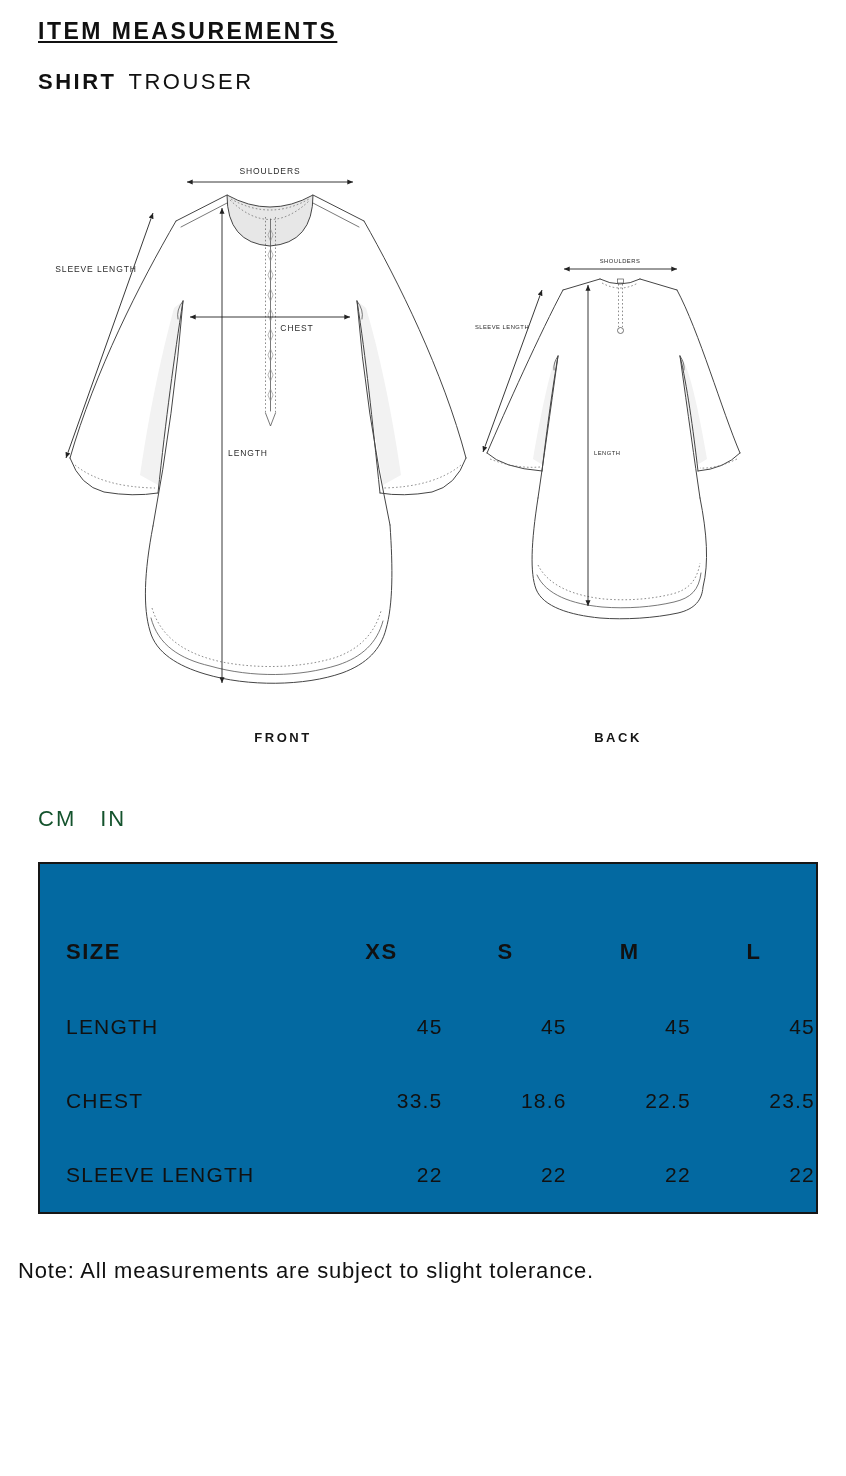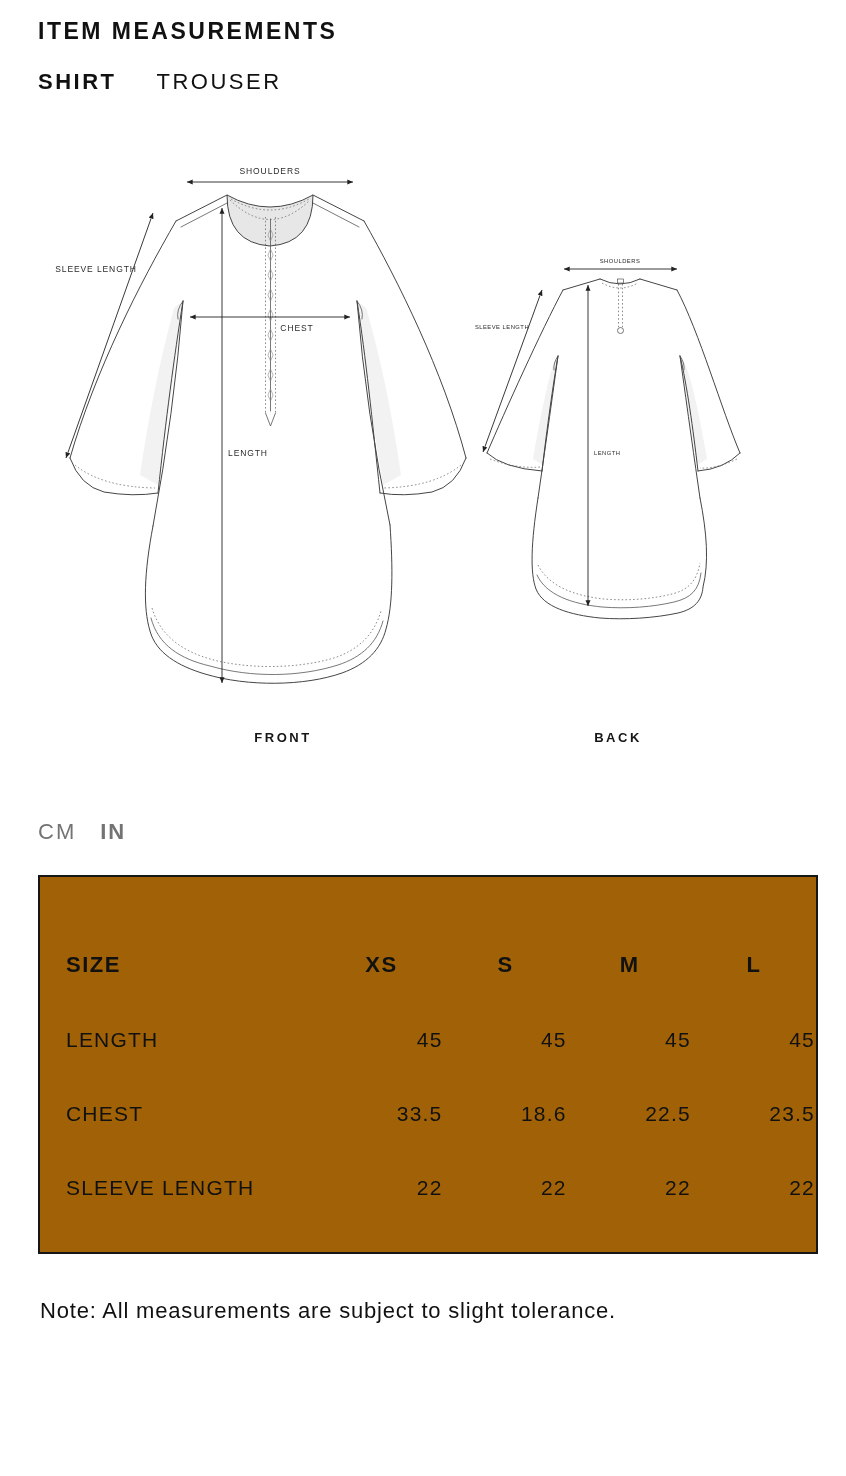--- a/index.html
+++ b/index.html
@@ -1,46 +1,46 @@
 <!DOCTYPE html>
 <html><head>
 <meta charset="utf-8">
 <style>
   html,body { margin:0; padding:0; background:#ffffff; }
   body { width:846px; height:1476px; font-family:"Liberation Sans", sans-serif; color:#111111; overflow:hidden; }
   .page { position:relative; width:846px; height:1476px; }
 
-  .title { margin:18px 0 0 38px; font-size:23px; font-weight:700; letter-spacing:2.5px; color:#111; }
-
-  .tabs { margin:24px 0 0 38px; display:flex; gap:40px; font-size:22px; letter-spacing:2.5px; align-items:baseline; }
+  .title { margin:18px 0 0 38px; font-size:23px; font-weight:700; letter-spacing:2.5px; color:#111;text-decoration:underline; }
+
+  .tabs { margin:24px 0 0 38px; display:flex; gap:12px; font-size:22px; letter-spacing:2.5px; align-items:baseline; }
   .tab { cursor:pointer; color:#111; }
   .tab.active { font-weight:700; }
 
   svg.diagram { display:block; margin-top:18px; }
   .g   { fill:none; stroke:#454545; stroke-width:1; stroke-linecap:round; stroke-linejoin:round; }
   .g2  { fill:none; stroke:#555555; stroke-width:0.8; stroke-linecap:round; }
   .dot { fill:none; stroke:#5a5a5a; stroke-width:0.7; stroke-dasharray:1.6 2.2; }
   .shade { fill:#f2f2f2; stroke:none; }
   .facing { fill:#e7e7e7; stroke:#454545; stroke-width:1; }
   .dim { stroke:#222222; stroke-width:0.9; marker-start:url(#ah); marker-end:url(#ah); }
   .ann-f { font-size:8.5px; letter-spacing:0.9px; fill:#2b2b2b; }
   .ann-b { font-size:5.8px; letter-spacing:0.5px; fill:#2b2b2b; }
   .cap { font-size:13px; font-weight:700; letter-spacing:2.5px; fill:#161616; }
 
   .units { margin:13px 0 0 38px; display:flex; gap:24px; font-size:22px; letter-spacing:2px; align-items:baseline; }
-  .unit { cursor:pointer; color:#737373;margin-top:13px; }
-  .unit.active { font-weight:700; }
-
-  .table-frame { margin:30px 16px 0 38px; width:776px; border:2px solid #161616; padding-bottom:27px; background:#a16207; }
+  .unit { cursor:pointer; color:#14532d; }
+  .unit.active { font-weight:400; }
+
+  .table-frame { margin:30px 16px 0 38px; width:776px; border:2px solid #161616; background:#0369a1; }
   table.size-table { border-collapse:collapse; width:100%; table-layout:fixed; }
   .size-table th { font-size:22px; font-weight:700; letter-spacing:1.5px; height:100px; vertical-align:bottom; padding-bottom:25px; }
   .size-table td { font-size:21px; letter-spacing:1.2px; height:72px; vertical-align:middle; text-align:right; }
   .size-table th.lbl, .size-table td.lbl { text-align:left; padding-left:26px; }
 
-  .note { margin:44px 0 0 40px; font-size:22px; letter-spacing:0.8px; color:#111; }
+  .note { margin:44px 0 0 18px; font-size:22px; letter-spacing:0.8px; color:#111; }
 </style>
 </head>
 <body>
 
 <div class="page">
 
   <div class="title">ITEM MEASUREMENTS</div>
 
   <div class="tabs">
     <span class="tab active">SHIRT</span>

